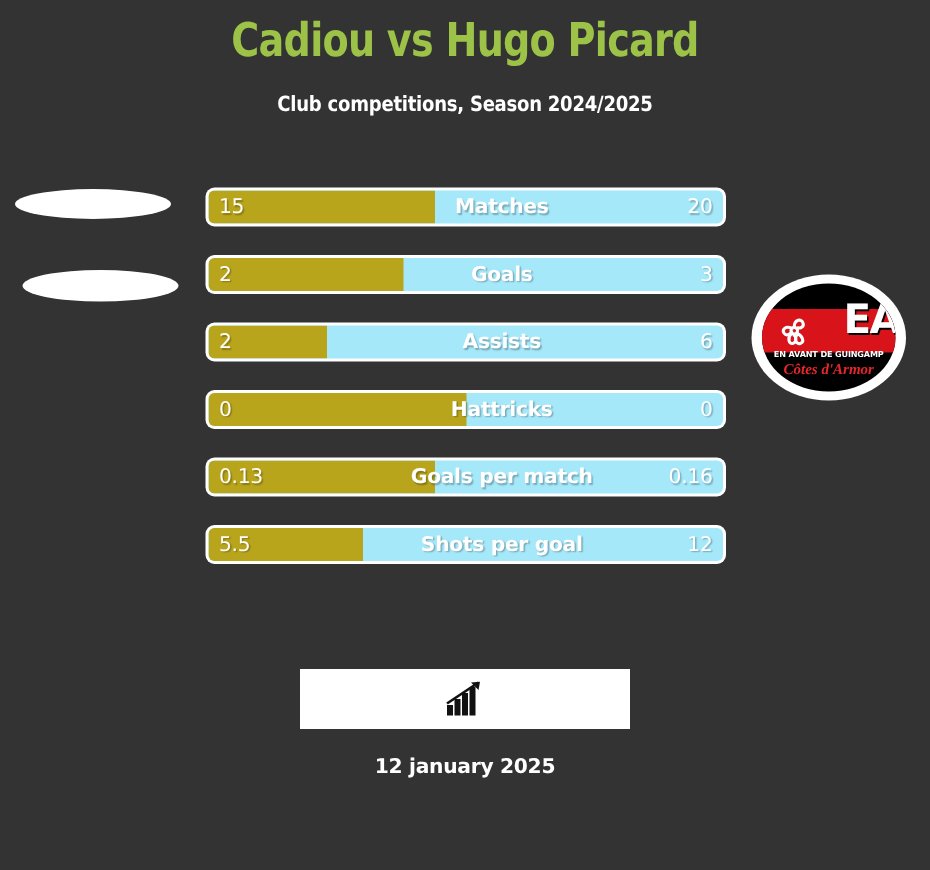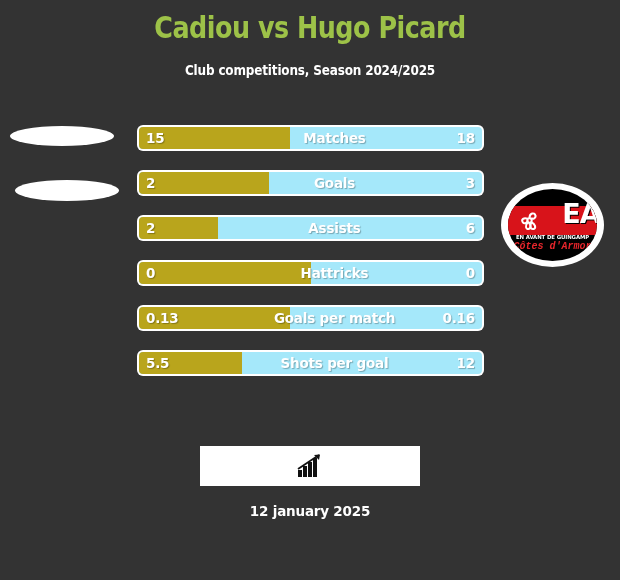--- a/index.html
+++ b/index.html
@@ -115,21 +115,21 @@
     font-weight: bold;
     letter-spacing: -0.1px;
     white-space: nowrap;
   }
   .badge-region {
     position: absolute;
     left: 0; right: 0;
     top: 72%;
     text-align: center;
     color: #e8262c;
-    font-family: Liberation Mono, monospace;
+    font-family: Liberation Serif, serif;
     font-size: 10px;
     font-weight: bold;
     font-style: italic;
     white-space: nowrap;
   }
 
   
   #bars { position: absolute; left: 137px; top: 125px; width: 347px; }
   .bar-row {
     position: relative;
@@ -169,21 +169,21 @@
     padding-left: 48px;
   }
   .bar-val {
     position: absolute;
     top: 0; bottom: 0;
     display: flex;
     align-items: center;
     color: #ffffff;
     font-family: "DejaVu Sans", sans-serif;
     font-size: 13.5px;
-    font-weight: bold;
+    font-weight: normal;
     letter-spacing: -0.2px;
     text-shadow: 1px 1px 1px rgba(0,0,0,.28);
   }
   .bar-val.home { left: 7px; }
   .bar-val.away { right: 7px; }
 
   
   #brand-logo {
     position: absolute;
     left: 200px;
@@ -242,21 +242,21 @@
     <div class="badge-region">Côtes d'Armor</div>
   </div>
 </div>
 
 <div id="bars">
     <div class="bar-row">
       <div class="bar-track">
         <div class="bar-home-fill" style="width:44%"></div>
         <div class="bar-val home">15</div>
         <div class="bar-label">Matches</div>
-        <div class="bar-val away">18</div>
+        <div class="bar-val away">20</div>
       </div>
     </div>
     <div class="bar-row">
       <div class="bar-track">
         <div class="bar-home-fill" style="width:38%"></div>
         <div class="bar-val home">2</div>
         <div class="bar-label">Goals</div>
         <div class="bar-val away">3</div>
       </div>
     </div>

